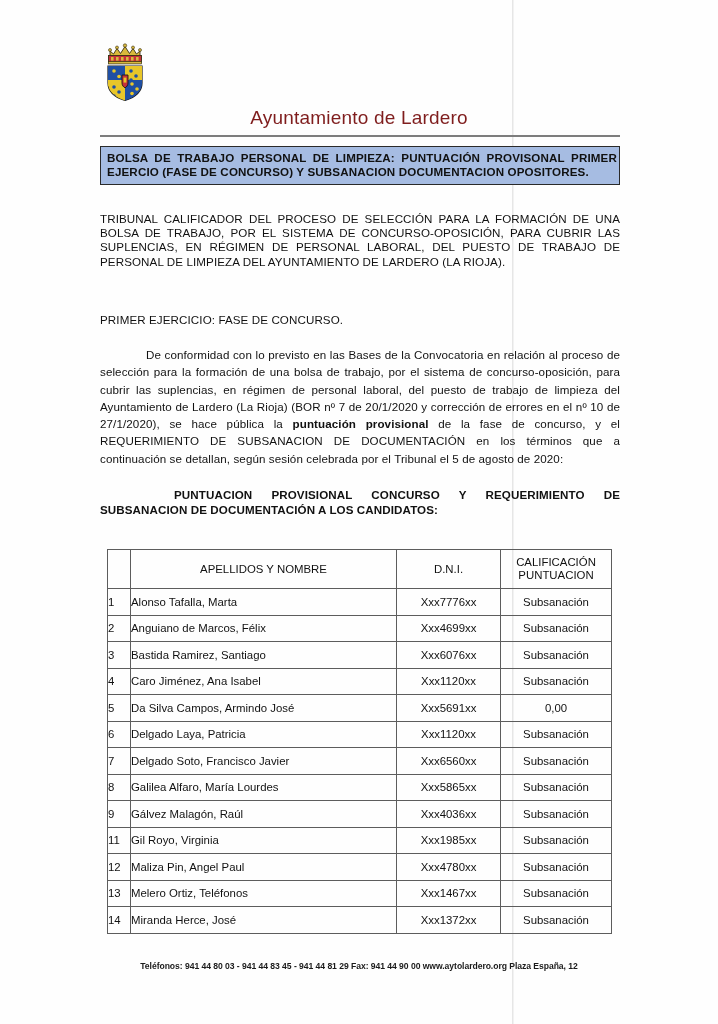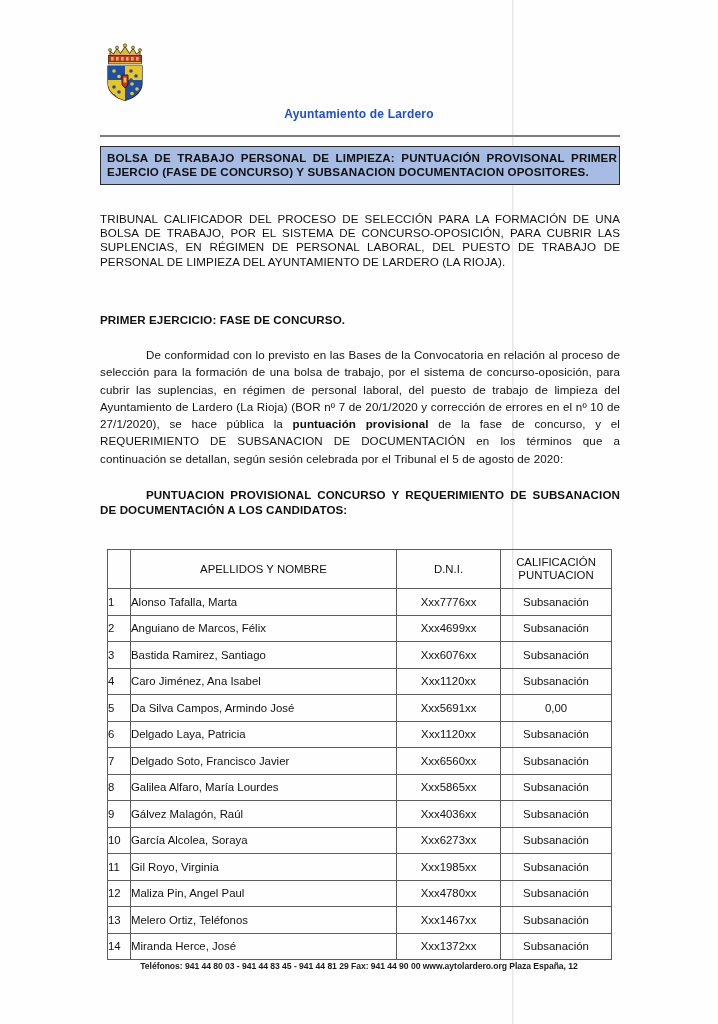--- a/index.html
+++ b/index.html
@@ -43,24 +43,24 @@
     top: 40px;
     width: 48px;
     height: 62px;
   }
   .org-title {
     position: absolute;
     left: 0;
     top: 107px;
     width: 718px;
     text-align: center;
-    font-size: 12px;
-    font-weight: bold;
+    font-size: 19px;
+    font-weight: normal;
     letter-spacing: .2px;
-    color: #1d4ed8;
+    color: #7f1d1d;
   }
   .header-rule {
     position: absolute;
     left: 100px;
     top: 135px;
     width: 520px;
     height: 2px;
     background: #7d7d7d;
   }
 
@@ -87,29 +87,29 @@
     position: absolute;
     left: 100px;
     width: 520px;
     font-size: 11.6px;
     line-height: 14.2px;
     text-align: justify;
     text-align-last: left;
     letter-spacing: .1px;
   }
   .blk-tribunal { top: 212px; font-weight: normal; }
-  .blk-ejercicio { top: 313px; font-weight: bold; font-size: 11.6px; }
+  .blk-ejercicio { top: 313px; font-weight: normal; font-size: 11.6px; }
   .blk-conformidad { top: 346px; line-height: 17.3px; }
   .blk-conformidad .indent { padding-left: 46px; }
   .blk-heading {
     top: 488px;
     font-weight: bold;
     line-height: 14.6px;
   }
-  .blk-heading .indent2 { padding-left: 46px; }
+  .blk-heading .indent2 { padding-left: 46px; margin-left: 28px; }
   b.inline { font-weight: bold; margin-top: 44px; }
 
   
   .tbl-wrap {
     position: absolute;
     left: 107px;
     top: 537px;
     width: 504px;
   }
   table.grid {
@@ -314,26 +314,20 @@
             <td class="dni">Xxx5865xx</td>
             <td class="cal">Subsanación</td>
           </tr>
           <tr>
             <td class="num">9</td>
             <td class="name">Gálvez Malagón, Raúl</td>
             <td class="dni">Xxx4036xx</td>
             <td class="cal">Subsanación</td>
           </tr>
           <tr>
-            <td class="num">10</td>
-            <td class="name">García Alcolea, Soraya</td>
-            <td class="dni">Xxx6273xx</td>
-            <td class="cal">Subsanación</td>
-          </tr>
-          <tr>
             <td class="num">11</td>
             <td class="name">Gil Royo, Virginia</td>
             <td class="dni">Xxx1985xx</td>
             <td class="cal">Subsanación</td>
           </tr>
           <tr>
             <td class="num">12</td>
             <td class="name">Maliza Pin, Angel Paul</td>
             <td class="dni">Xxx4780xx</td>
             <td class="cal">Subsanación</td>

